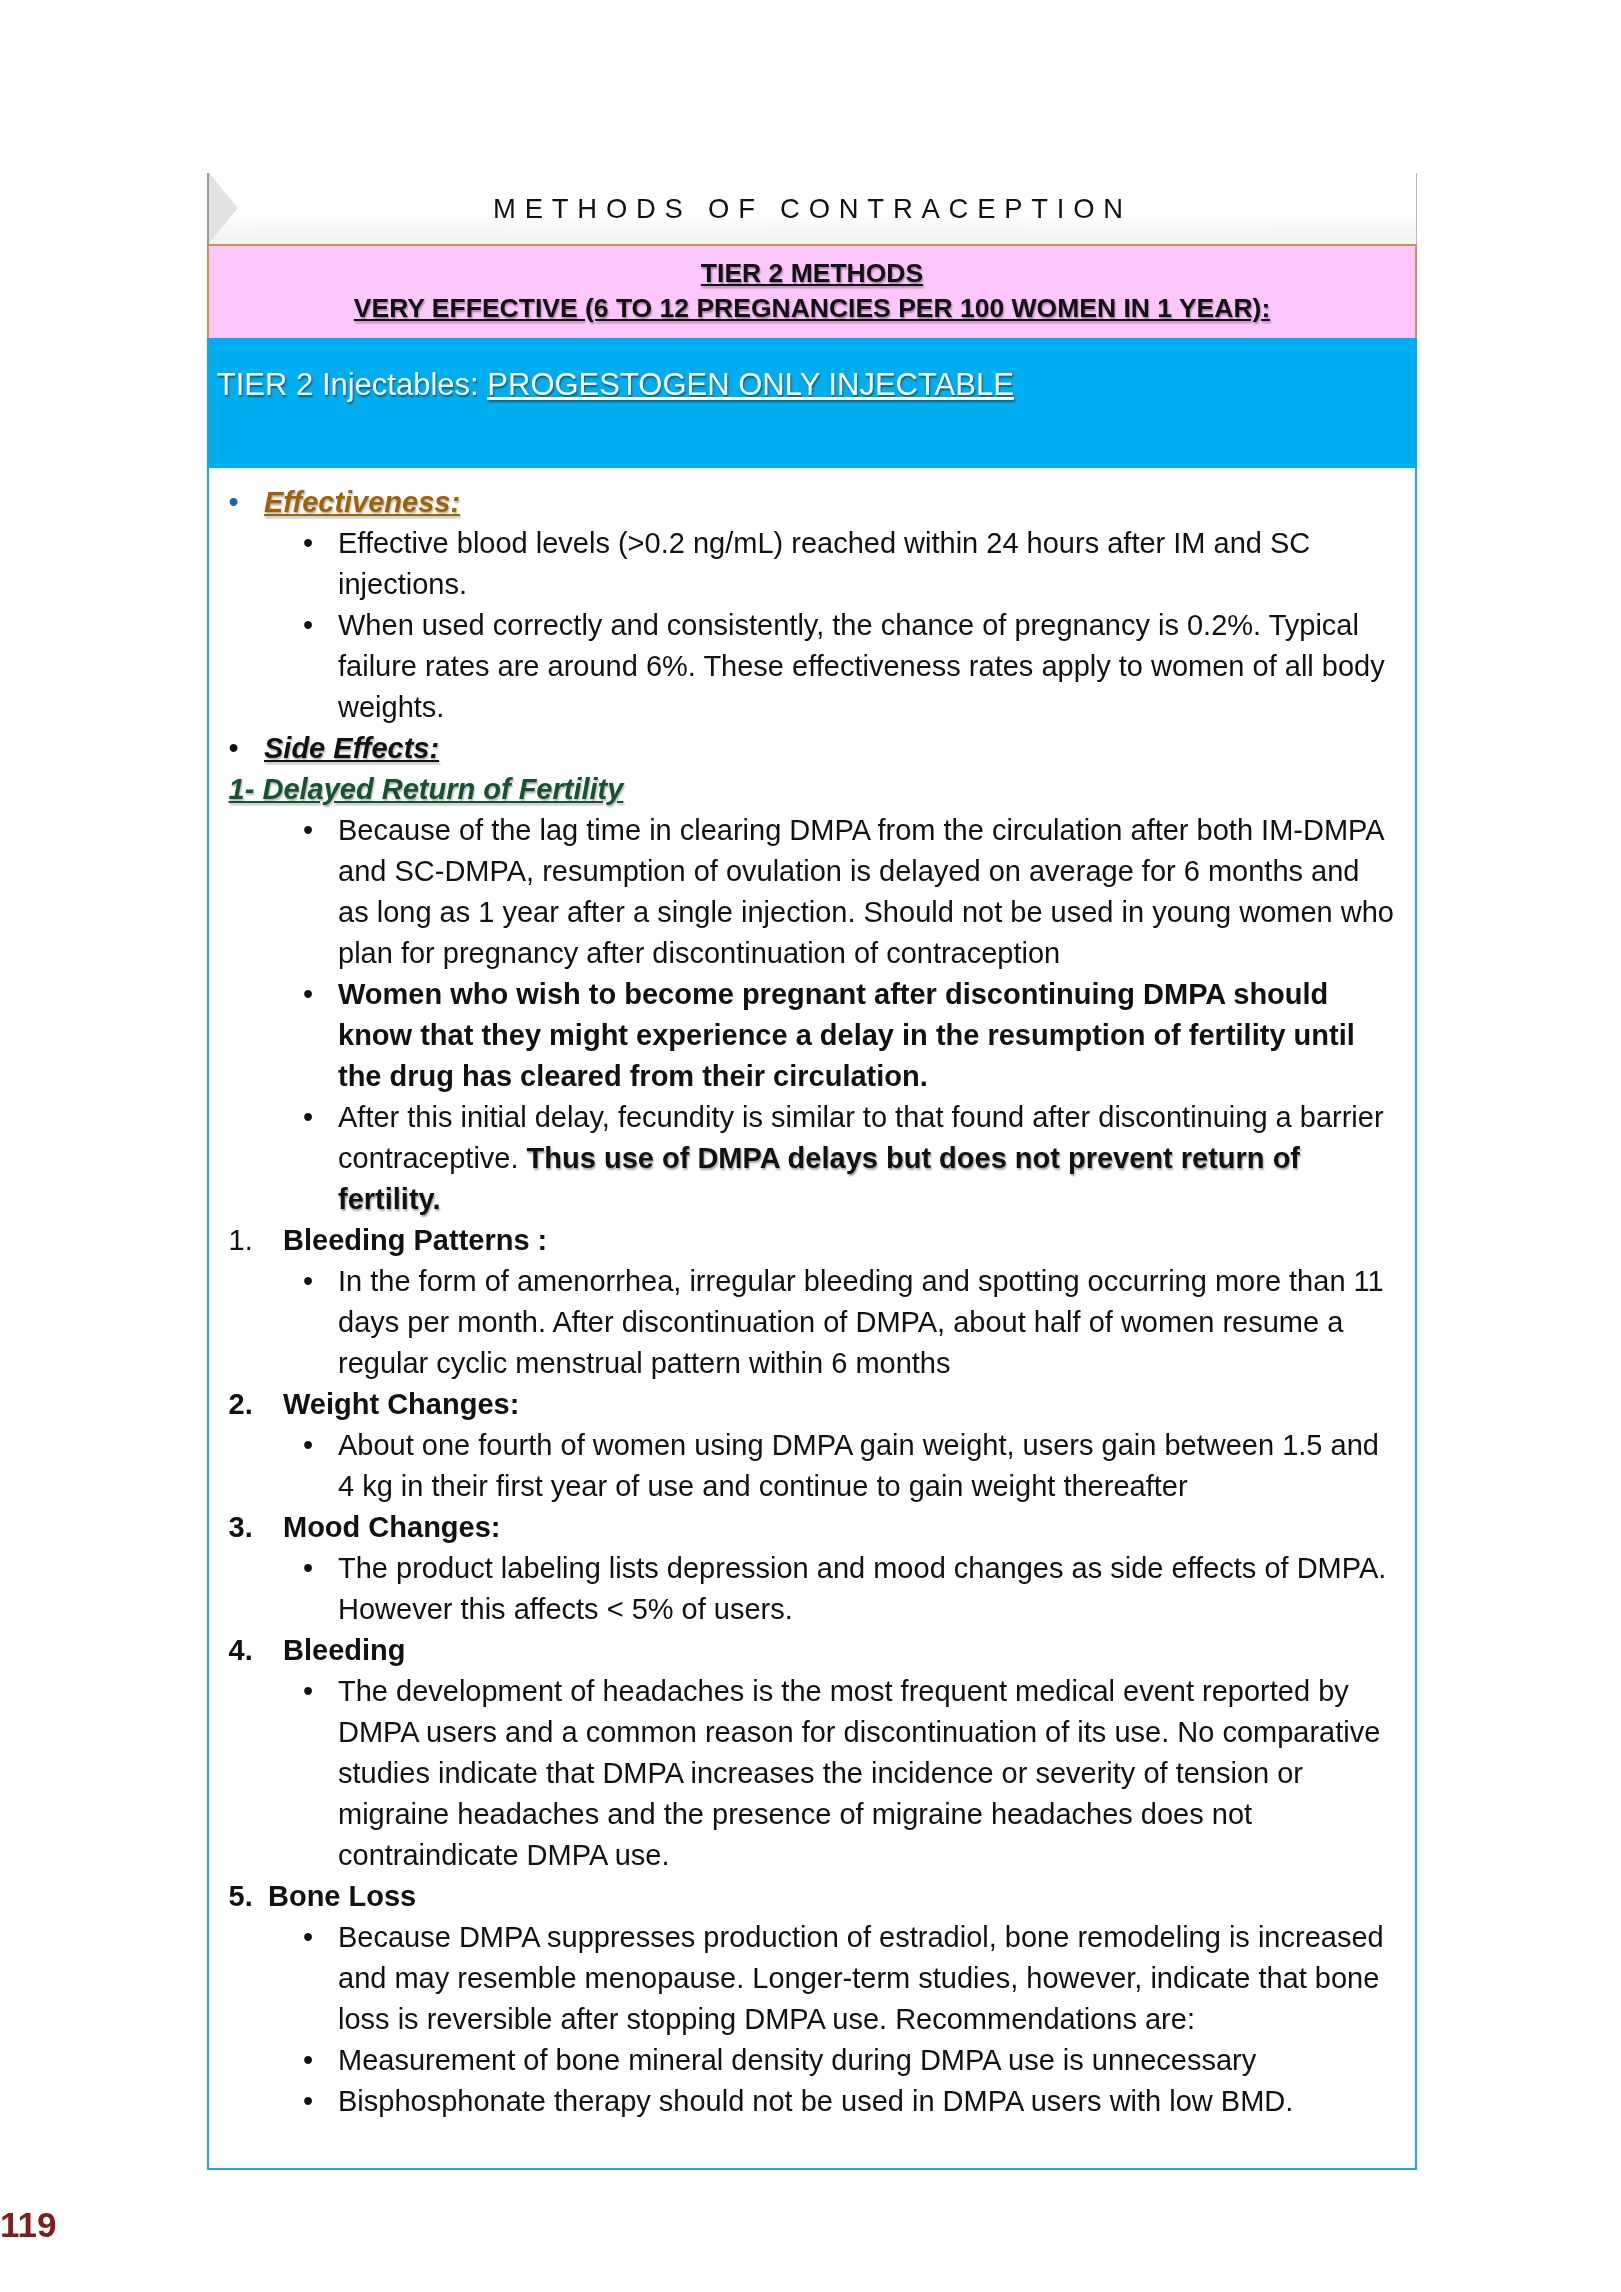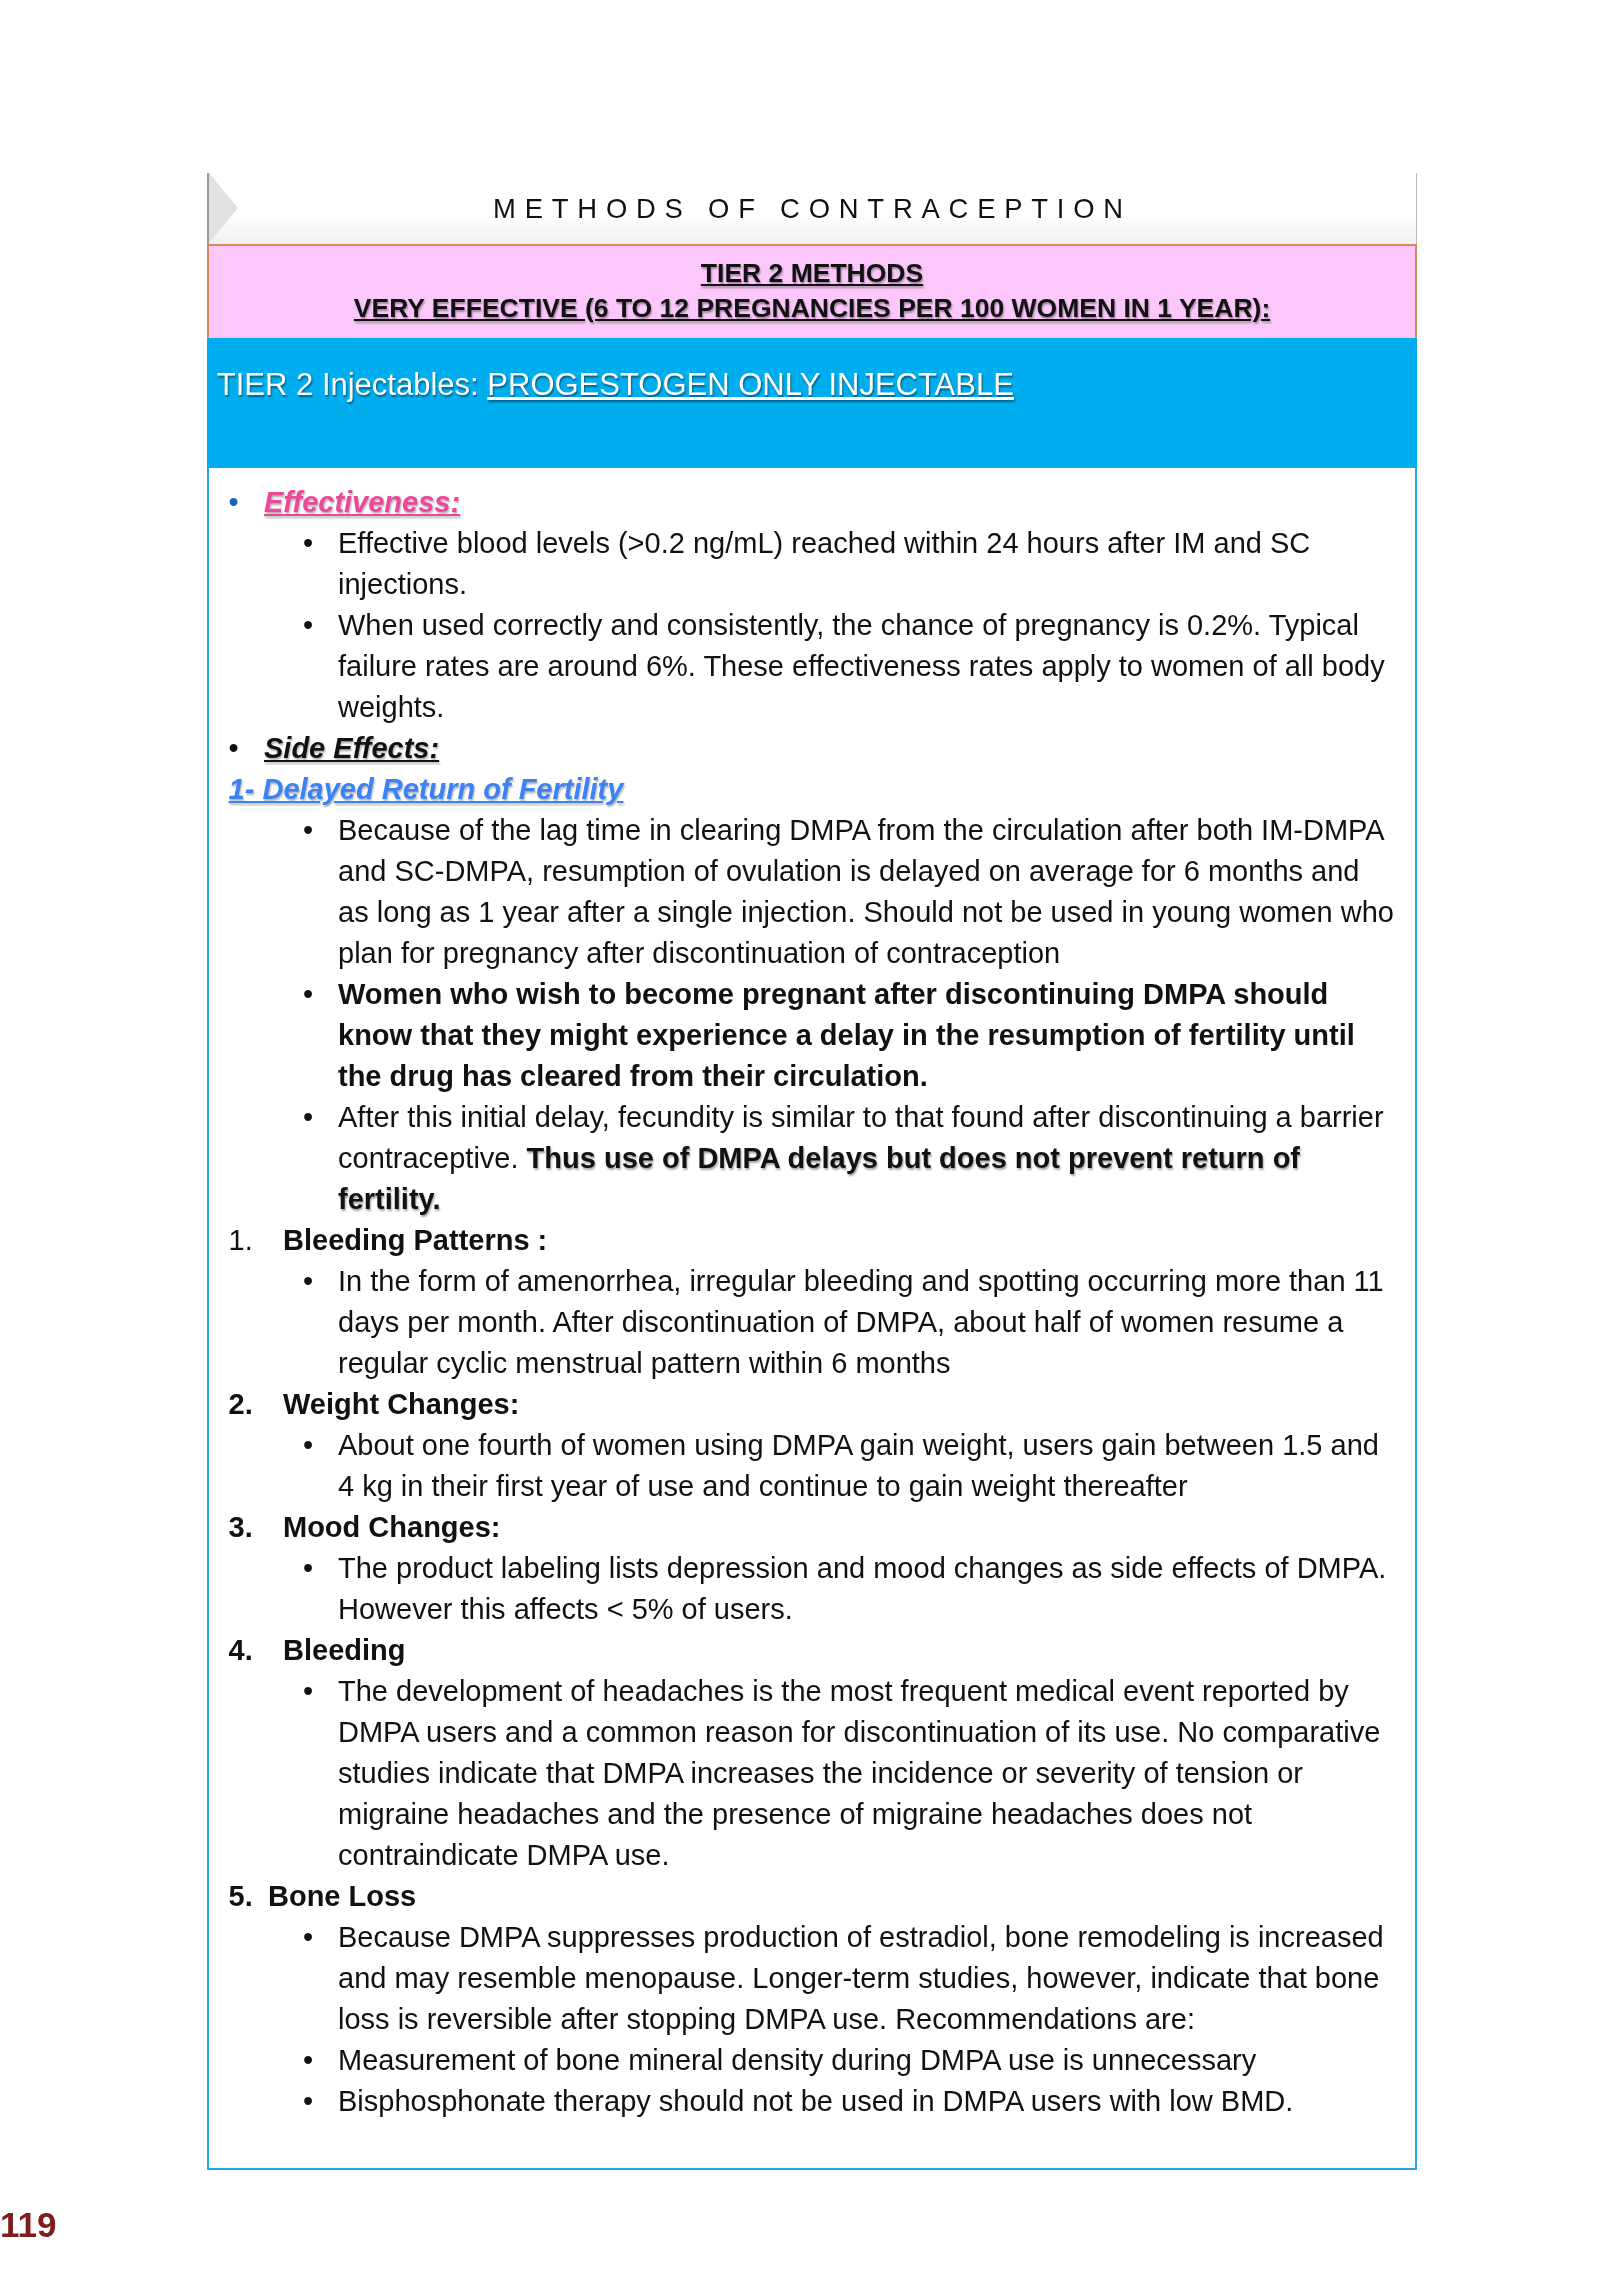--- a/index.html
+++ b/index.html
@@ -31,25 +31,25 @@
 
   .row { position: relative; white-space: nowrap; }
   .l1 { padding-left: 55px; }
   .l1 .blt { position: absolute; left: 19.6px; }
   .l2 { padding-left: 129px; white-space: normal; padding-right: 19.6px; }
   .l2 .blt { position: absolute; left: 94px; }
   .num { padding-left: 74px; }
   .num .n { position: absolute; left: 19.6px; }
   .sub { padding-left: 19.6px; }
 
-  .h-eff { color: #ec4899; font-weight: bold; font-style: italic; text-decoration: underline;
+  .h-eff { color: #a16207; font-weight: bold; font-style: italic; text-decoration: underline;
            text-shadow: 1px 2px 2px rgba(0,0,0,0.3); }
   .h-eff-blt { color: #1f5fbf; }
   .h-side { font-weight: bold; font-style: italic; text-decoration: underline; text-shadow: 1px 2px 2px rgba(0,0,0,0.3); }
-  .h-delay { color: #3b82f6; font-weight: bold; font-style: italic; text-decoration: underline;
+  .h-delay { color: #14532d; font-weight: bold; font-style: italic; text-decoration: underline;
              text-shadow: 1px 2px 2px rgba(0,0,0,0.3); }
   .b { font-weight: bold; }
   .bs { font-weight: bold; text-shadow: 1px 2px 2px rgba(0,0,0,0.35); }
 
   .page-num { position: absolute; left: 0; right: 0; top: 2205px; text-align: left;
               font-weight: bold; font-size: 35px; color: #7f1d1d; }
 </style>
 </head>
 <body>
 

